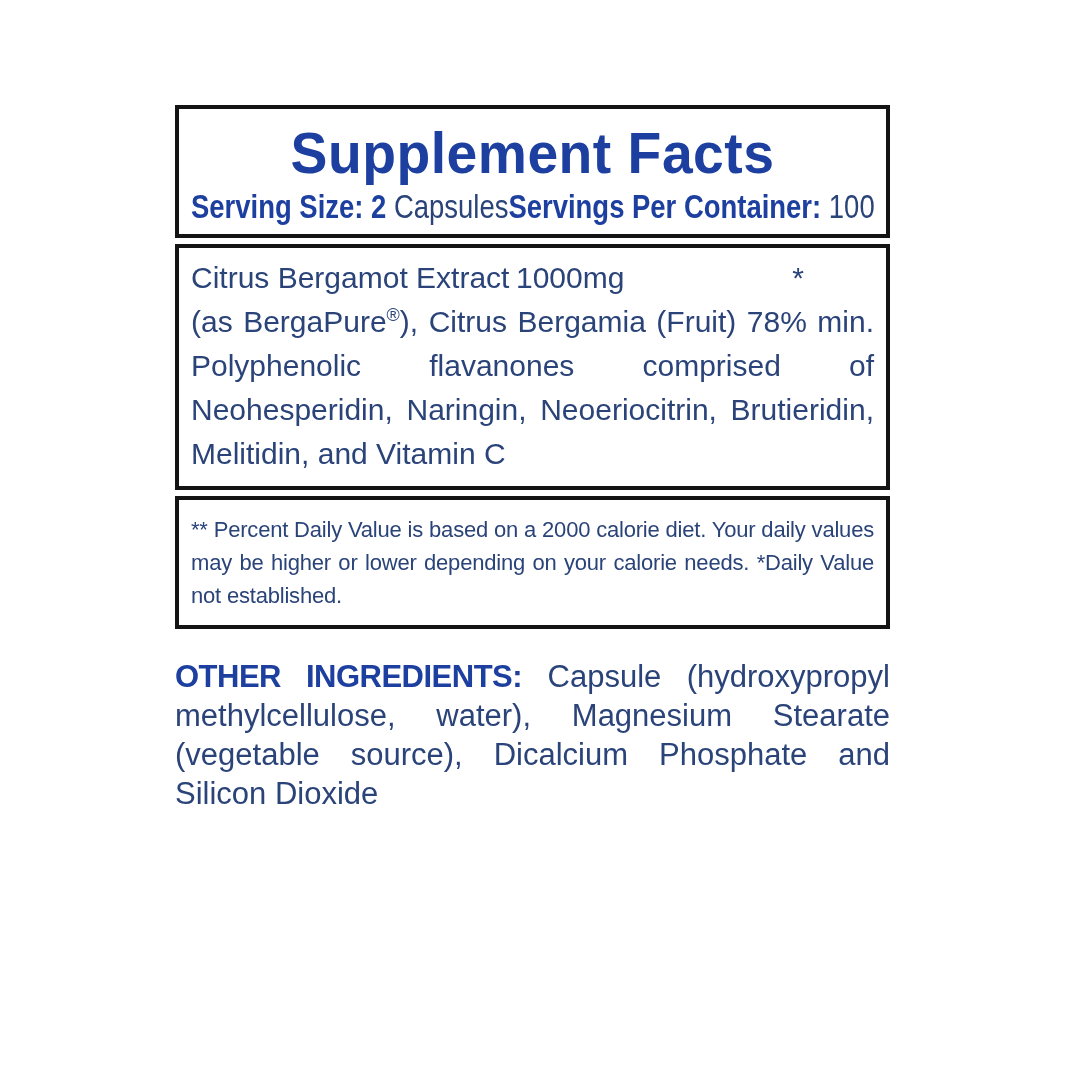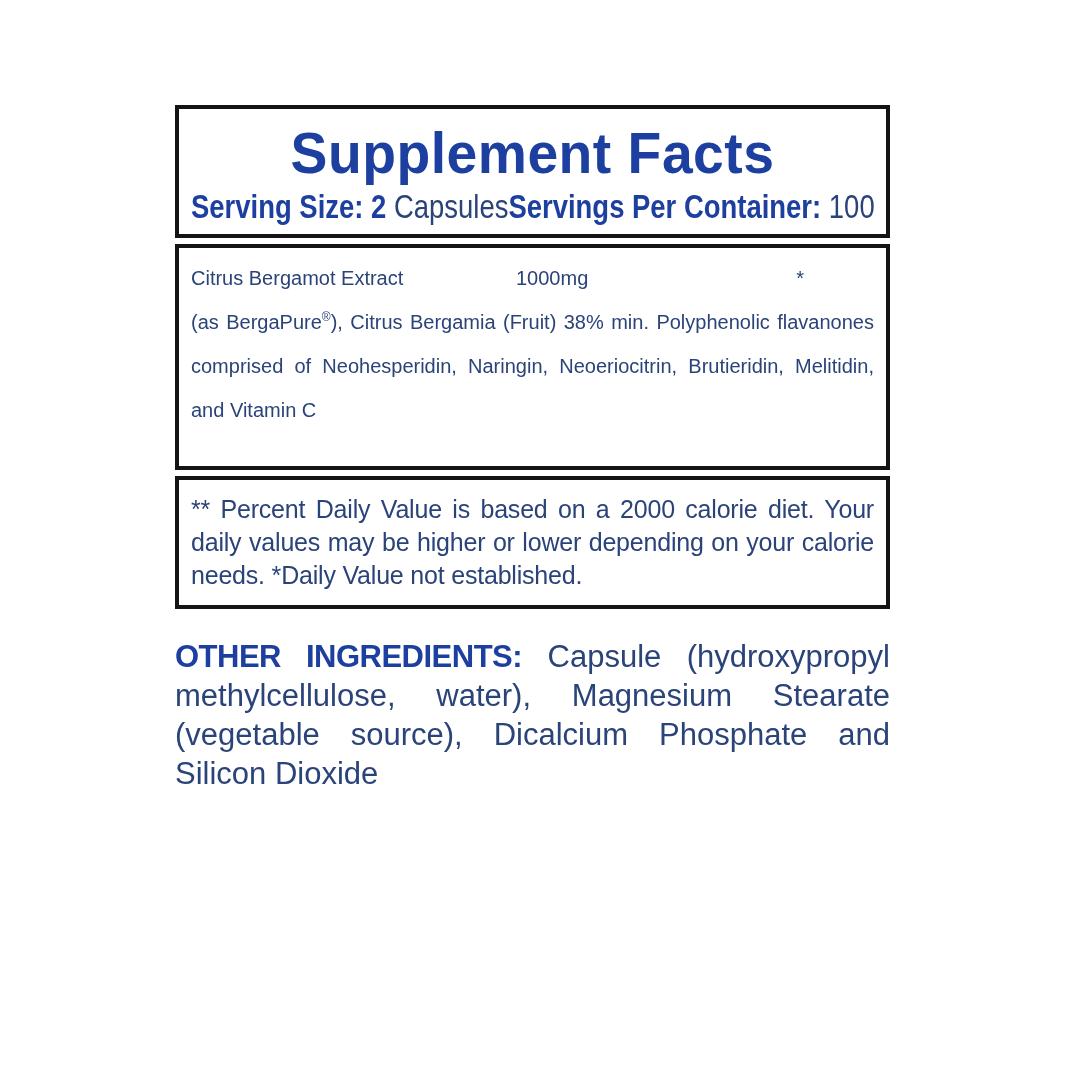--- a/index.html
+++ b/index.html
@@ -40,28 +40,28 @@
   
   .box2{min-height:48px;padding:6px 16px 5px;}
   .header-line{
     display:flex;align-items:baseline;
     width:794px;transform:scaleX(0.85);
     font-size:32px;font-weight:bold;color:var(--header-blue);line-height:36px;
   }
   .amount-hdr{margin-left:170px;}
   .dv-hdr{margin-left:auto;}
   
-  .box3{min-height:226px;padding:8px 12px 10px;font-size:20px;line-height:44px;}
+  .box3{min-height:226px;padding:8px 12px 10px;font-size:30px;line-height:44px;}
   .ing-row{position:relative;height:44px;white-space:nowrap;}
   .ing-amount{position:absolute;left:325px;}
   .ing-star{position:absolute;right:70px;}
   .ing-detail{margin:0;text-align:justify;text-align-last:left;}
   .ing-detail sup{font-size:60%;line-height:0;}
   
-  .box4{min-height:123px;padding:13px 12px;font-size:25px;line-height:33px;letter-spacing:-0.2px;}
+  .box4{min-height:123px;padding:13px 12px;font-size:22px;line-height:33px;letter-spacing:-0.2px;}
   .footnote{margin:0;text-align:justify;text-align-last:left;}
   
   .para{
     width:715px;font-size:31px;line-height:39px;
     text-align:justify;text-align-last:left;
     margin:28px 0 0;
   }
   .para .lbl{font-weight:bold;color:var(--header-blue);letter-spacing:-0.5px;margin-top:16px;}
   .directions-para{margin-top:24px;}
 </style>
@@ -78,21 +78,21 @@
     </div>
   </div>
 
 
   <div class="box box3">
     <div class="ing-row">
       <span class="ing-name">Citrus Bergamot Extract</span>
       <span class="ing-amount">1000mg</span>
       <span class="ing-star">*</span>
     </div>
-    <p class="ing-detail"><span>(as BergaPure</span><sup>®</sup><span>), Citrus Bergamia (Fruit) 38% min. Polyphenolic flavanones comprised of Neohesperidin, Naringin, Neoeriocitrin, Brutieridin, Melitidin, and Vitamin C</span></p>
+    <p class="ing-detail"><span>(as BergaPure</span><sup>®</sup><span>), Citrus Bergamia (Fruit) 78% min. Polyphenolic flavanones comprised of Neohesperidin, Naringin, Neoeriocitrin, Brutieridin, Melitidin, and Vitamin C</span></p>
   </div>
 
   <div class="box box4">
     <p class="footnote">** Percent Daily Value is based on a 2000 calorie diet. Your daily values may be higher or lower depending on your calorie needs. *Daily Value not established.</p>
   </div>
 
   <p class="para"><span class="lbl">OTHER INGREDIENTS:</span> <span>Capsule (hydroxypropyl methylcellulose, water), Magnesium Stearate (vegetable source), Dicalcium Phosphate and Silicon Dioxide</span></p>
 
 
 </div>

